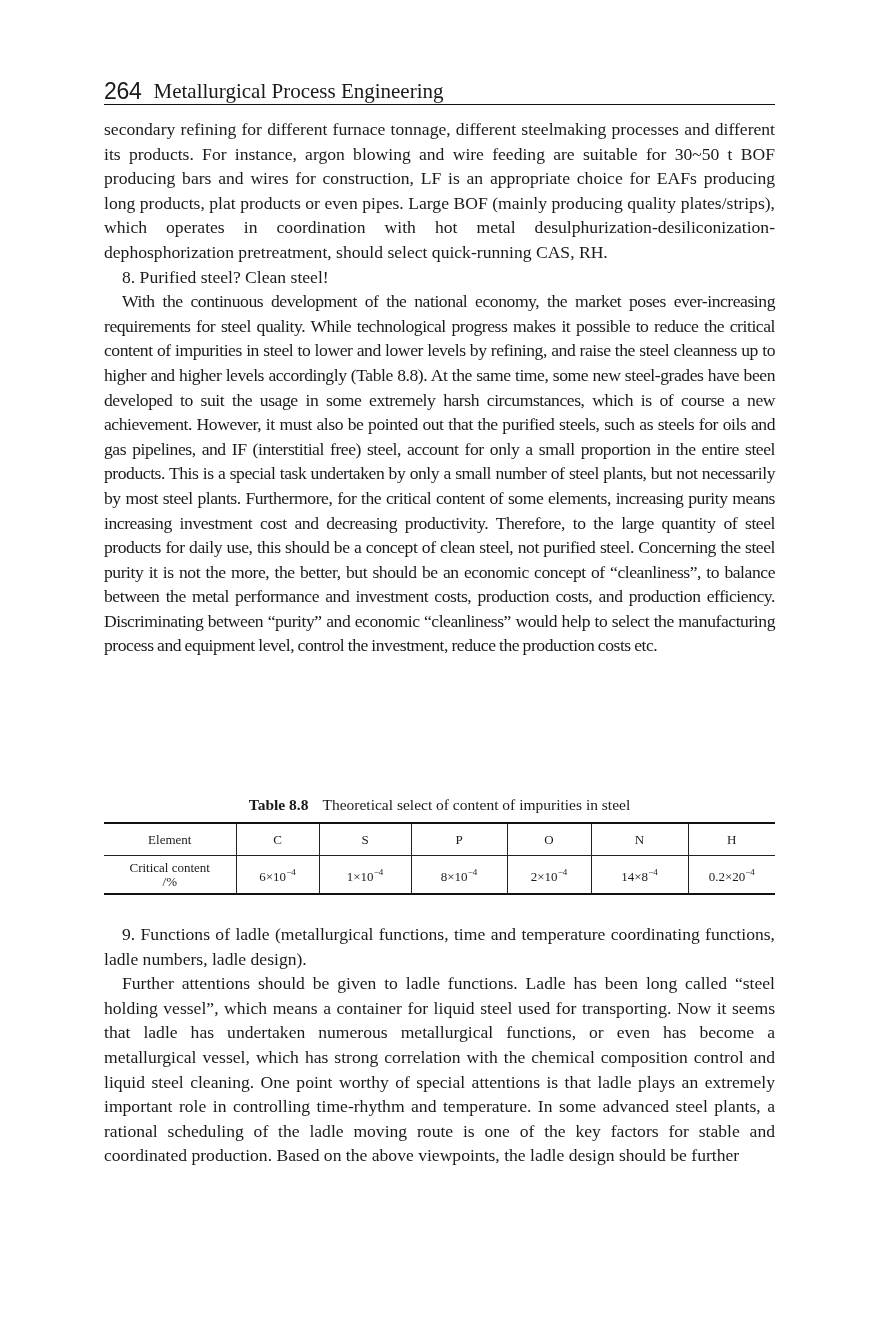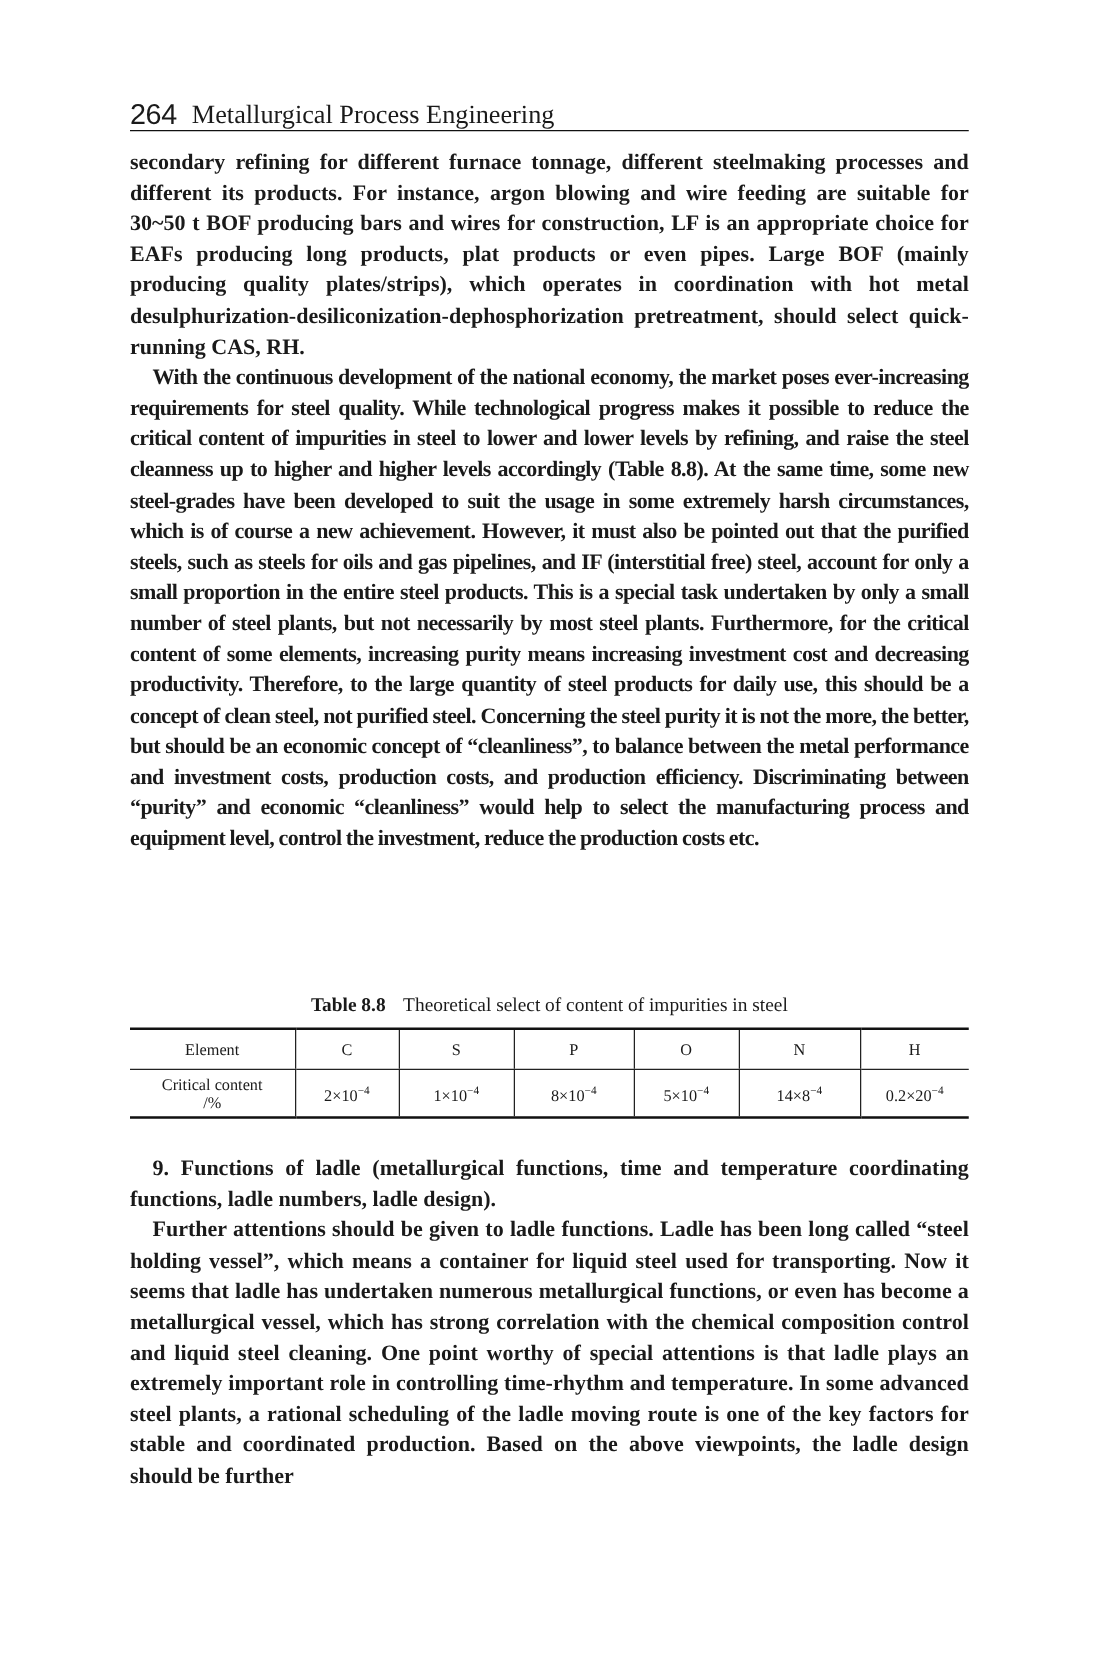--- a/index.html
+++ b/index.html
@@ -41,21 +41,20 @@
     .body-text {
       position: absolute;
       left: 104px;
       width: 671px;
       font-size: 17.6px;
       line-height: 24.6px;
       text-align: justify;
     }
     .body-text p {
       margin: 0;
-      font-weight: bold;
     }
     .indent {
       text-indent: 18px;
     }
     .dense {
       letter-spacing: -0.45px;
       word-spacing: -0.5px;
     }
     #block1 { top: 117px; }
     .caption {
@@ -110,20 +109,21 @@
 </head>
 <body>
 
 <div class="header">
   <span class="page-num">264</span>
   <span class="running-title">Metallurgical Process Engineering</span>
 </div>
 
 <div class="body-text" id="block1">
   <p>secondary refining for different furnace tonnage, different steelmaking processes and different its products. For instance, argon blowing and wire feeding are suitable for 30~50 t BOF producing bars and wires for construction, LF is an appropriate choice for EAFs producing long products, plat products or even pipes. Large BOF (mainly producing quality plates/strips), which operates in coordination with hot metal desulphurization-desiliconization-dephosphorization pretreatment, should select quick-running CAS, RH.</p>
+  <p class="indent">8. Purified steel? Clean steel!</p>
   <p class="indent dense">With the continuous development of the national economy, the market poses ever-increasing requirements for steel quality. While technological progress makes it possible to reduce the critical content of impurities in steel to lower and lower levels by refining, and raise the steel cleanness up to higher and higher levels accordingly (Table 8.8). At the same time, some new steel-grades have been developed to suit the usage in some extremely harsh circumstances, which is of course a new achievement. However, it must also be pointed out that the purified steels, such as steels for oils and gas pipelines, and IF (interstitial free) steel, account for only a small proportion in the entire steel products. This is a special task undertaken by only a small number of steel plants, but not necessarily by most steel plants. Furthermore, for the critical content of some elements, increasing purity means increasing investment cost and decreasing productivity. Therefore, to the large quantity of steel products for daily use, this should be a concept of clean steel, not purified steel. Concerning the steel purity it is not the more, the better, but should be an economic concept of “cleanliness”, to balance between the metal performance and investment costs, production costs, and production efficiency. Discriminating between “purity” and economic “cleanliness” would help to select the manufacturing process and equipment level, control the investment, reduce the production costs etc.</p>
 </div>
 
 <div class="caption">
   <span class="label">Table 8.8</span><span>Theoretical select of content of impurities in steel</span>
 </div>
 
 <table class="impurity-table">
   <colgroup>
     <col style="width:132px">
@@ -142,24 +142,24 @@
     <td>P</td>
     <td>O</td>
     <td>N</td>
     <td>H</td>
   </tr>
   <tr class="row-values">
     <td>
       <span>Critical content</span><br>
       <span>/%</span>
     </td>
-    <td><span>2×10</span><sup>−4</sup></td>
+    <td><span>6×10</span><sup>−4</sup></td>
     <td><span>1×10</span><sup>−4</sup></td>
     <td><span>8×10</span><sup>−4</sup></td>
-    <td><span>5×10</span><sup>−4</sup></td>
+    <td><span>2×10</span><sup>−4</sup></td>
     <td><span>14×8</span><sup>−4</sup></td>
     <td><span>0.2×20</span><sup>−4</sup></td>
   </tr>
 </tbody>
   </table>
 
 <div class="body-text" id="block3">
   <p class="indent">9. Functions of ladle (metallurgical functions, time and temperature coordinating functions, ladle numbers, ladle design).</p>
   <p class="indent">Further attentions should be given to ladle functions. Ladle has been long called “steel holding vessel”, which means a container for liquid steel used for transporting. Now it seems that ladle has undertaken numerous metallurgical functions, or even has become a metallurgical vessel, which has strong correlation with the chemical composition control and liquid steel cleaning. One point worthy of special attentions is that ladle plays an extremely important role in controlling time-rhythm and temperature. In some advanced steel plants, a rational scheduling of the ladle moving route is one of the key factors for stable and coordinated production. Based on the above viewpoints, the ladle design should be further</p>
 </div>

